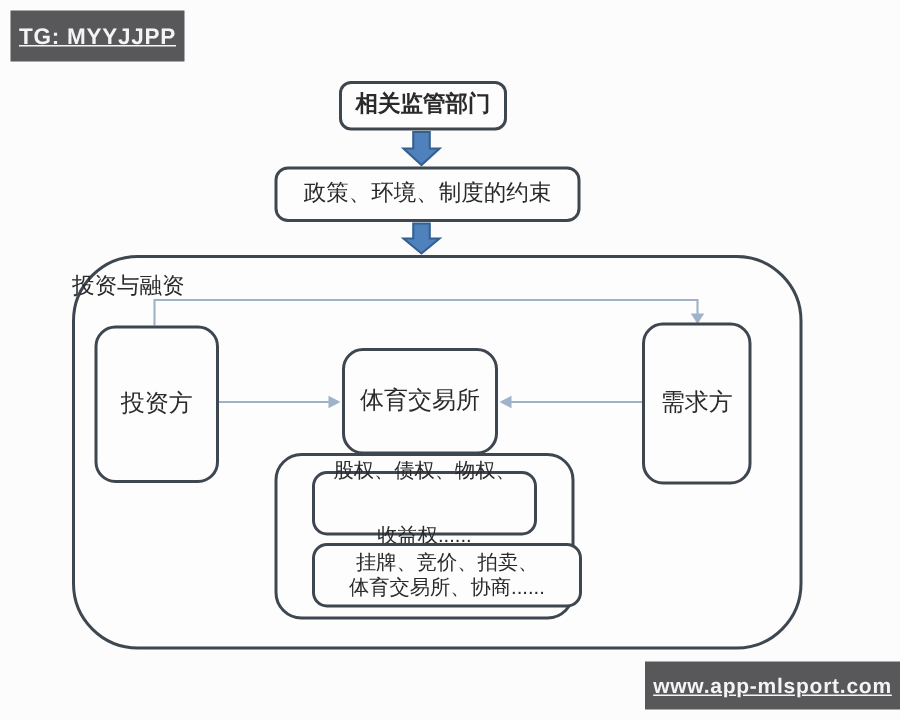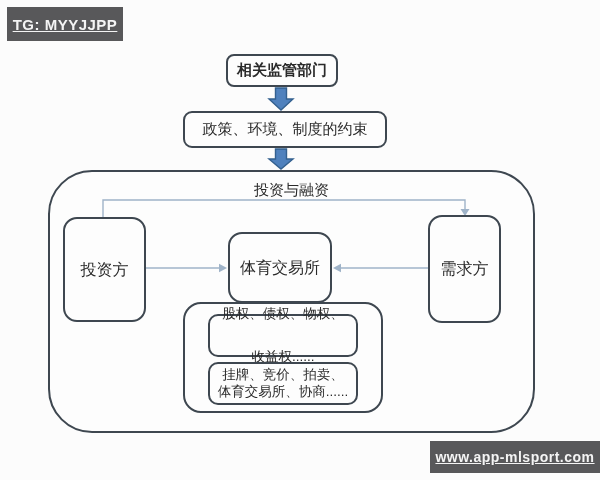--- a/index.html
+++ b/index.html
@@ -42,38 +42,37 @@
     position:absolute;
     left:48px;top:170px;width:487px;height:263px;
     background:#fdfdfd;
     border:2px solid var(--box-border,#3e4750);
     border-radius:44px;
     box-sizing:border-box;
   }
   .container-title{
     position:absolute;
     left:48px;top:181px;width:487px;
-    text-align:center;
     font-size:15px;
   }
 
   .box.investor{left:63px;top:217px;width:83px;height:105px;border-radius:14px;font-size:16px;}
   .box.exchange{left:228px;top:232px;width:104px;height:71px;border-radius:14px;font-size:16px;}
   .box.demand{left:428px;top:215px;width:73px;height:108px;border-radius:14px;font-size:16px;}
 
   .subcontainer{
     position:absolute;
     left:183px;top:302px;width:200px;height:111px;
     background:#fdfdfd;
     border:2px solid var(--box-border,#3e4750);
     border-radius:18px;
     box-sizing:border-box;
   }
   .box.rights{left:208px;top:314px;width:150px;height:43px;border-radius:10px;font-size:13.5px;line-height:1.25;gap:26px;}
-  .box.methods{left:208px;top:362px;width:150px;height:43px;border-radius:10px;font-size:13.5px;line-height:1.25;}
+  .box.methods{left:208px;top:362px;width:180px;height:43px;border-radius:10px;font-size:13.5px;line-height:1.25;}
 
   svg.connectors{position:absolute;left:0;top:0;pointer-events:none;}
   .block-arrow{fill:var(--accent-arrow,#4f81bd);stroke:var(--accent-arrow-border,#33608f);stroke-width:1.4px;}
   .thin-line{stroke:var(--connector,#9fb3c8);stroke-width:1.4px;fill:none;}
   .thin-head{fill:var(--connector,#9fb3c8);stroke:none;}
 </style>
 </head>
 <body>
 
 <div class="stage">

